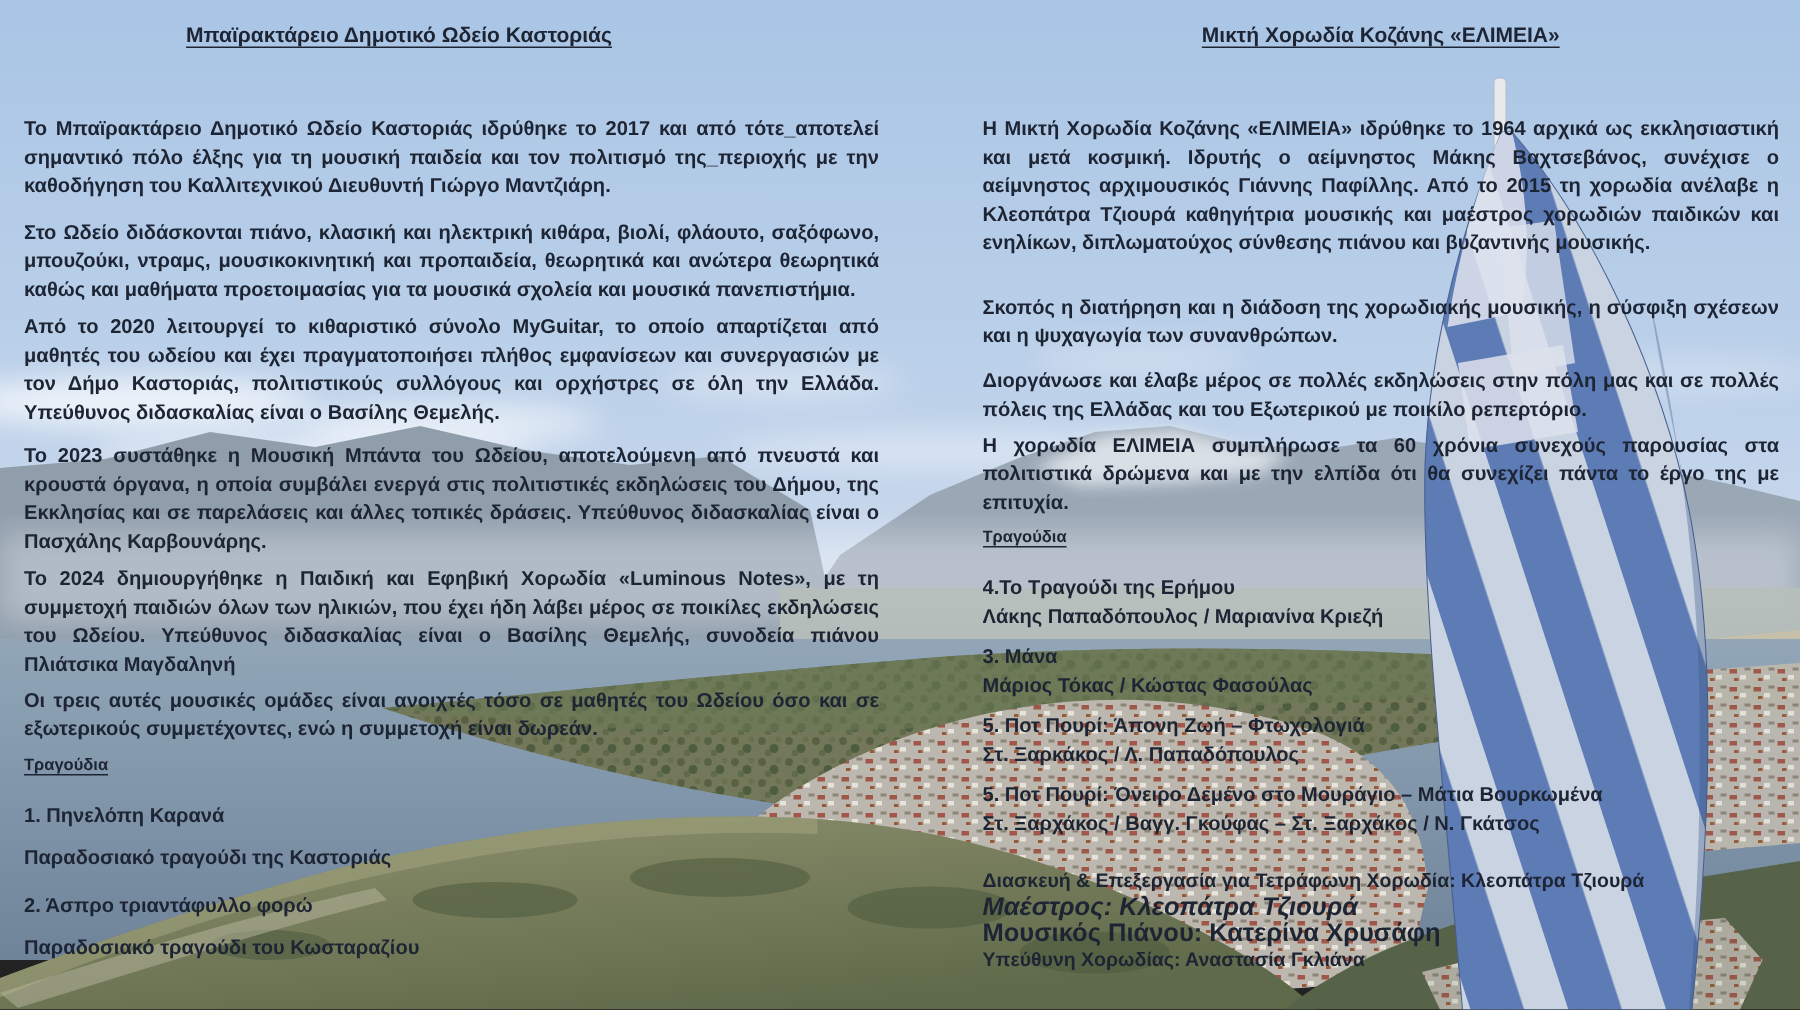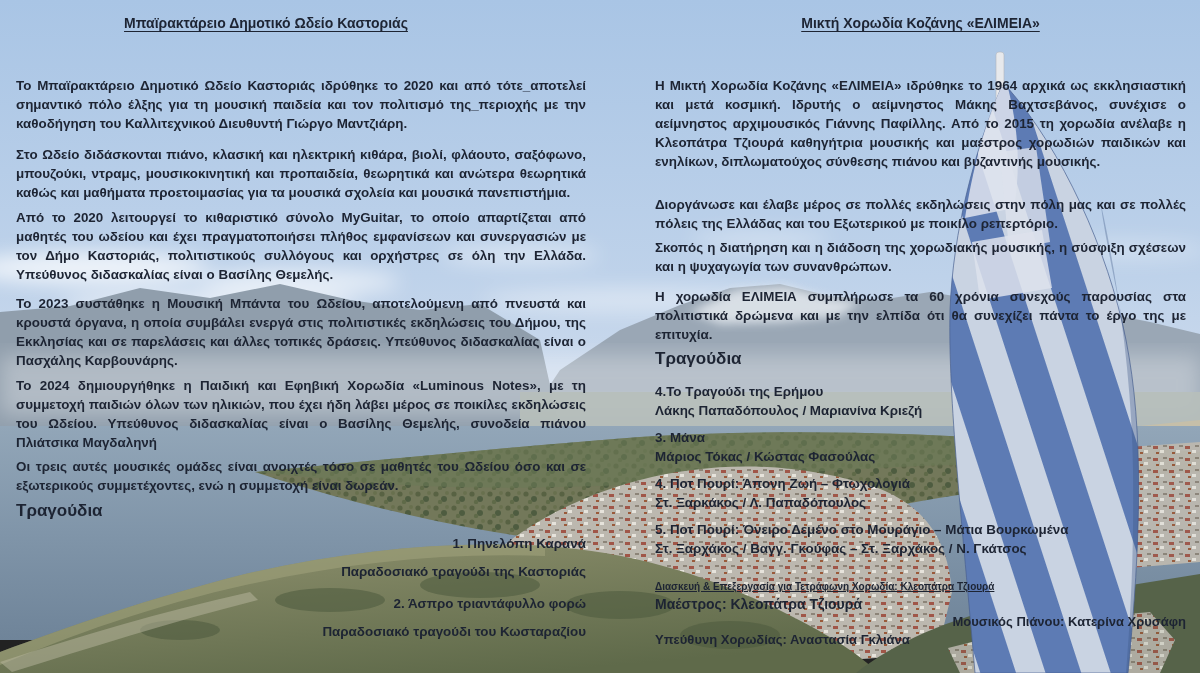--- a/index.html
+++ b/index.html
@@ -29,27 +29,27 @@
   .col-left .p2{margin-bottom:6px}
   .col-left .p3{margin-bottom:10px}
   .col-left .p4{margin-bottom:6px}
   .col-left .p5{margin-bottom:5px}
   .col-left .p6{margin-bottom:6px}
   .col-right .p1{margin-bottom:24px}
   .col-right .p2{margin-bottom:5px}
   .col-right .p3{margin-bottom:11px}
   .col-right .p4{margin-bottom:5px}
   .songs-heading{
-    font-size:17px;font-weight:bold;line-height:19px;
-    text-underline-offset:3px;
+    font-size:11px;font-weight:bold;line-height:19px;
+    text-decoration:underline;text-underline-offset:3px;
     margin:0 0 14px 0;
   }
   .song-line{font-size:13.4px;font-weight:bold;line-height:19px;margin:0;}
   .col-left .song .t{margin-bottom:9px;}
-  .col-left .song{margin-bottom:13px;text-align:right;}
+  .col-left .song{margin-bottom:13px;}
   .col-right .song{margin-bottom:8px;}
   .col-right .songs{margin-bottom:20px;}
   .credits-block{font-size:13px;font-weight:bold;line-height:17.5px;}
 </style>
 </head>
 <body>
 
 <div class="page">
 
   <svg class="bg" viewBox="0 0 1200 673" xmlns="http://www.w3.org/2000/svg" aria-hidden="true">
@@ -147,21 +147,21 @@
 
       <path d="M1000,152 L1036,147 L1050,242 L1009,250 Z" fill="#dde2ec" opacity="0.8"></path>
       <path d="M972,242 L1042,230 L1052,288 L980,300 Z" fill="#dde2ec" opacity="0.85"></path>
 
       <path d="M1100,200 C1118,280 1132,380 1133,470 C1134,550 1131,610 1126,673 L1128,673 C1141,540 1144,430 1126,340 C1117,290 1106,243 1100,200 Z" fill="#3d5585" opacity="0.35"></path>
     </g>
   </svg>
 
   <div class="col col-left">
     <h1 class="doc-title">Μπαϊρακτάρειο Δημοτικό Ωδείο Καστοριάς</h1>
-    <p class="para p1">Το Μπαϊρακτάρειο Δημοτικό Ωδείο Καστοριάς ιδρύθηκε το 2020 και από τότε_αποτελεί σημαντικό πόλο έλξης για τη μουσική παιδεία και τον πολιτισμό της_περιοχής με την καθοδήγηση του Καλλιτεχνικού Διευθυντή Γιώργο Μαντζιάρη.</p>
+    <p class="para p1">Το Μπαϊρακτάρειο Δημοτικό Ωδείο Καστοριάς ιδρύθηκε το 2017 και από τότε_αποτελεί σημαντικό πόλο έλξης για τη μουσική παιδεία και τον πολιτισμό της_περιοχής με την καθοδήγηση του Καλλιτεχνικού Διευθυντή Γιώργο Μαντζιάρη.</p>
     <p class="para p2">Στο Ωδείο διδάσκονται πιάνο, κλασική και ηλεκτρική κιθάρα, βιολί, φλάουτο, σαξόφωνο, μπουζούκι, ντραμς, μουσικοκινητική και προπαιδεία, θεωρητικά και ανώτερα θεωρητικά καθώς και μαθήματα προετοιμασίας για τα μουσικά σχολεία και μουσικά πανεπιστήμια.</p>
     <p class="para p3">Από το 2020 λειτουργεί το κιθαριστικό σύνολο MyGuitar, το οποίο απαρτίζεται από μαθητές του ωδείου και έχει πραγματοποιήσει πλήθος εμφανίσεων και συνεργασιών με τον Δήμο Καστοριάς, πολιτιστικούς συλλόγους και ορχήστρες σε όλη την Ελλάδα.  Υπεύθυνος διδασκαλίας είναι ο Βασίλης Θεμελής.</p>
     <p class="para p4">Το 2023 συστάθηκε η Μουσική Μπάντα του Ωδείου, αποτελούμενη από πνευστά και κρουστά όργανα, η οποία συμβάλει ενεργά στις πολιτιστικές εκδηλώσεις του Δήμου, της Εκκλησίας και σε παρελάσεις και άλλες τοπικές δράσεις. Υπεύθυνος διδασκαλίας είναι ο Πασχάλης Καρβουνάρης.</p>
     <p class="para p5">Το 2024 δημιουργήθηκε η Παιδική και Εφηβική Χορωδία «Luminous Notes», με τη συμμετοχή παιδιών όλων των ηλικιών, που έχει ήδη λάβει μέρος σε ποικίλες εκδηλώσεις του Ωδείου. Υπεύθυνος διδασκαλίας είναι ο Βασίλης Θεμελής, συνοδεία πιάνου Πλιάτσικα Μαγδαληνή</p>
     <p class="para p6">Οι τρεις αυτές μουσικές ομάδες είναι ανοιχτές τόσο σε μαθητές του Ωδείου όσο και σε εξωτερικούς συμμετέχοντες, ενώ η συμμετοχή είναι δωρεάν.</p>
     <h2 class="songs-heading">Τραγούδια</h2>
     <div class="songs">
       <div class="song">
         <p class="song-line t">1. Πηνελόπη Καρανά</p>
         <p class="song-line">Παραδοσιακό τραγούδι της Καστοριάς</p>
@@ -169,45 +169,45 @@
       <div class="song">
         <p class="song-line t">2. Άσπρο τριαντάφυλλο φορώ</p>
         <p class="song-line">Παραδοσιακό τραγούδι του Κωσταραζίου</p>
       </div>
     </div>
   </div>
 
   <div class="col col-right">
     <h1 class="doc-title">Μικτή Χορωδία Κοζάνης «ΕΛΙΜΕΙΑ»</h1>
     <p class="para p1">Η Μικτή Χορωδία Κοζάνης «ΕΛΙΜΕΙΑ» ιδρύθηκε το 1964  αρχικά ως εκκλησιαστική και μετά κοσμική. Ιδρυτής ο αείμνηστος Μάκης Βαχτσεβάνος, συνέχισε ο αείμνηστος αρχιμουσικός Γιάννης Παφίλλης. Από το 2015 τη χορωδία ανέλαβε η Κλεοπάτρα Τζιουρά καθηγήτρια μουσικής και μαέστρος χορωδιών παιδικών και ενηλίκων, διπλωματούχος σύνθεσης πιάνου και βυζαντινής μουσικής.</p>
+    <p class="para p3">Σκοπός η διατήρηση και η διάδοση της χορωδιακής μουσικής, η σύσφιξη σχέσεων και η ψυχαγωγία των συνανθρώπων.</p>
     <p class="para p2">Διοργάνωσε και έλαβε μέρος σε πολλές εκδηλώσεις στην πόλη μας και σε πολλές πόλεις της Ελλάδας και του Εξωτερικού με ποικίλο ρεπερτόριο.</p>
-    <p class="para p3">Σκοπός η διατήρηση και η διάδοση της χορωδιακής μουσικής, η σύσφιξη σχέσεων και η ψυχαγωγία των συνανθρώπων.</p>
     <p class="para p4">Η χορωδία ΕΛΙΜΕΙΑ συμπλήρωσε τα 60 χρόνια συνεχούς παρουσίας στα πολιτιστικά δρώμενα και με την ελπίδα ότι θα συνεχίζει πάντα το έργο της με επιτυχία.</p>
     <h2 class="songs-heading">Τραγούδια</h2>
     <div class="songs">
       <div class="song">
       </div>
       <div class="song">
         <p class="song-line">4.Το Τραγούδι της Ερήμου</p>
         <p class="song-line">Λάκης Παπαδόπουλος / Μαριανίνα Κριεζή</p>
       </div>
       <div class="song">
         <p class="song-line">3. Μάνα</p>
         <p class="song-line">Μάριος Τόκας / Κώστας Φασούλας</p>
       </div>
       <div class="song">
-        <p class="song-line">4. Ποτ Πουρί:  Άπονη Ζωή – Φτωχολογιά</p>
+        <p class="song-line">5. Ποτ Πουρί:  Άπονη Ζωή – Φτωχολογιά</p>
         <p class="song-line">Στ. Ξαρκάκος / Λ. Παπαδόπουλος</p>
       </div>
       <div class="song">
         <p class="song-line">5. Ποτ Πουρί: Όνειρο Δεμένο στο Μουράγιο – Μάτια Βουρκωμένα</p>
         <p class="song-line">Στ. Ξαρχάκος / Βαγγ. Γκούφας – Στ. Ξαρχάκος / Ν. Γκάτσος</p>
       </div>
     </div>
     <div class="credits-block">
-      <p class="song-line" style="font-size:10px;line-height:17.5px;text-decoration:underline;">Διασκευή &amp; Επεξεργασία για Τετράφωνη Χορωδία: Κλεοπάτρα Τζιουρά</p>
-      <p class="song-line" style="font-size:14px;line-height:17.5px;">Μαέστρος: Κλεοπάτρα Τζιουρά</p>
-      <p class="song-line" style="font-size:13px;line-height:17.5px;text-align:right;">Μουσικός Πιάνου: Κατερίνα Χρυσάφη</p>
+      <p class="song-line" style="font-size:13px;line-height:17.5px;">Διασκευή &amp; Επεξεργασία για Τετράφωνη Χορωδία: Κλεοπάτρα Τζιουρά</p>
+      <p class="song-line" style="font-size:17px;line-height:17.5px;font-style:italic;">Μαέστρος: Κλεοπάτρα Τζιουρά</p>
+      <p class="song-line" style="font-size:17px;line-height:17.5px;">Μουσικός Πιάνου: Κατερίνα Χρυσάφη</p>
       <p class="song-line" style="font-size:13px;line-height:17.5px;">Υπεύθυνη Χορωδίας: Αναστασία Γκλιάνα</p>
     </div>
   </div>
 
 </div>
 
 </body></html>

